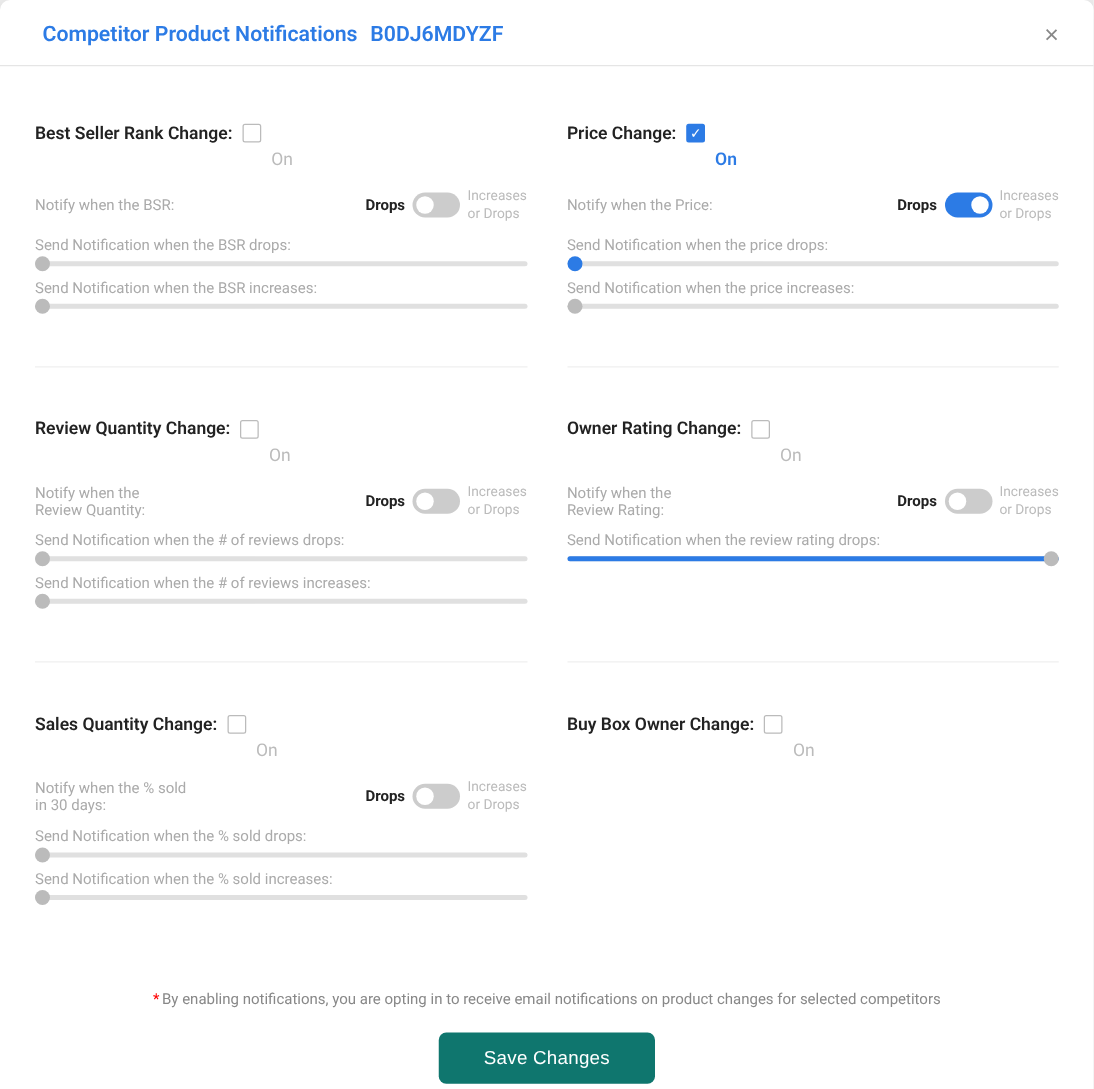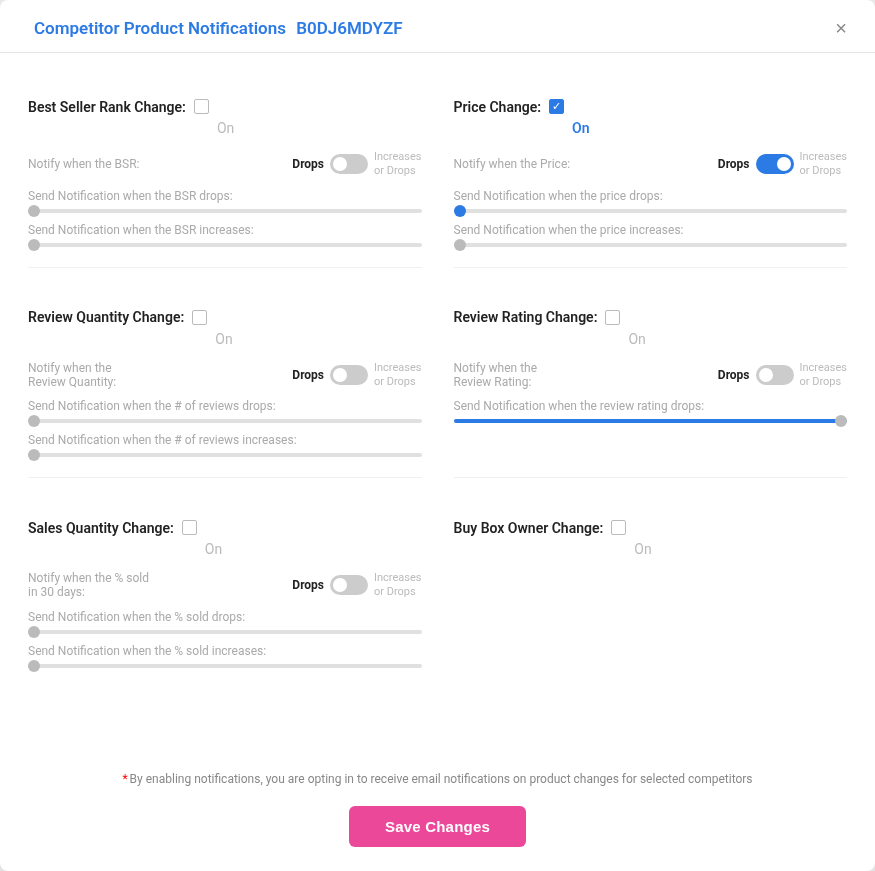--- a/index.html
+++ b/index.html
@@ -48,21 +48,21 @@
     .modal-body {
       padding: 24px 28px 16px 28px;
       flex: 1;
     }
     .sections-grid {
       display: grid;
       grid-template-columns: 1fr 1fr;
       gap: 0 32px;
     }
     .section {
-      padding-bottom: 10px;
+      padding-bottom: 36px;
       border-bottom: 1px solid #f0f0f0;
       margin-bottom: 20px;
     }
     .section-header {
       display: flex;
       align-items: center;
       gap: 8px;
       margin-bottom: 14px;
     }
     .section-title {
@@ -208,27 +208,27 @@
       color: red;
       margin-right: 2px;
     }
     .modal-footer-actions {
       padding: 12px 28px 24px 28px;
       display: flex;
       align-items: center;
       justify-content: center;
     }
     .save-btn {
-      background: #ec4899;
+      background: #0f766e;
       color: #fff;
       border: none;
       border-radius: 6px;
       padding: 12px 36px;
       font-size: 15px;
-      font-weight: 700;
+      font-weight: 400;
       cursor: pointer;
       letter-spacing: 0.2px;
     }
     .notify-plain {
       font-size: 12px;
       color: #aaa;
       margin-bottom: 10px;
     }
   </style>
 </head>
@@ -333,21 +333,21 @@
         <div class="slider-row">
           <div class="slider-label">Send Notification when the # of reviews increases:</div>
           <div class="slider-track">
             <div class="slider-thumb" style="left:0px"></div>
           </div>
         </div>
       </div>
 
       <div class="section">
         <div class="section-header">
-          <span class="section-title">Review Rating Change:</span>
+          <span class="section-title">Owner Rating Change:</span>
           <div class="checkbox-wrap">
             <div class="checkbox-input"></div>
           </div>
           <span class="on-label">On</span>
         </div>
         <div class="notify-row">
           <span class="notify-label" style="min-width:110px">Notify when the<br>Review Rating:</span>
           <div class="toggle-group">
             <span class="toggle-option active">Drops</span>
             <div class="toggle-switch"></div>

